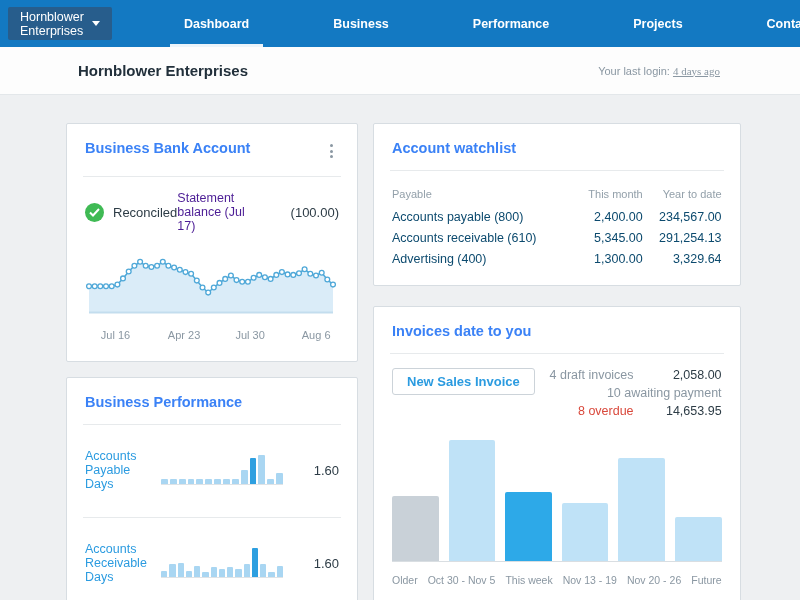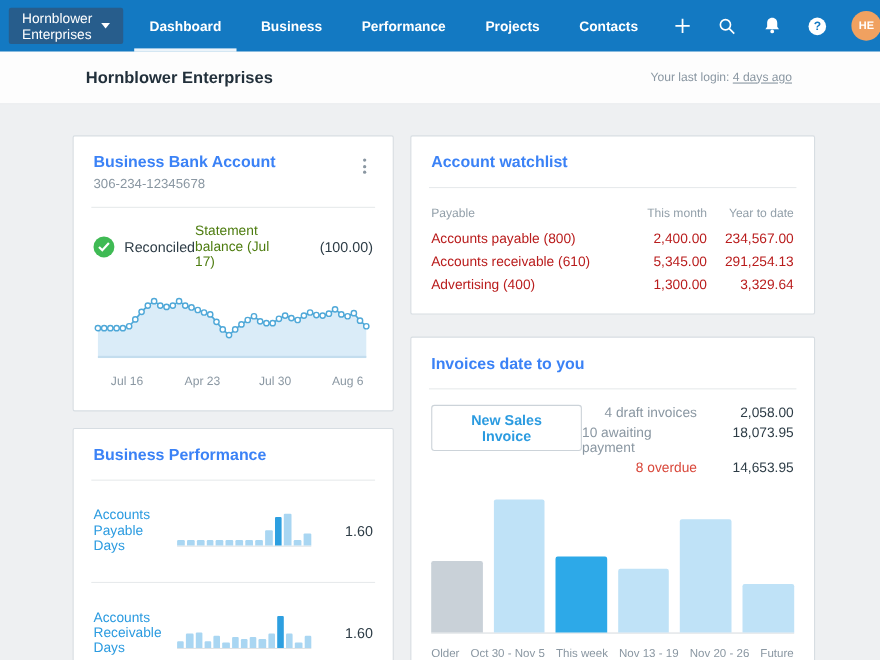--- a/index.html
+++ b/index.html
@@ -7,71 +7,71 @@
   body { font-family:"Liberation Sans", sans-serif; background:#eef0f2; color:#2d3c46; }
 
   
   .navbar { height:47px; background:#1379c2; display:flex; align-items:center; padding:0 14px 0 8px; }
   .org-selector { background:#275d8c; color:#fff; font-size:12.5px; height:33px; padding:0 12px;
                   display:flex; align-items:center; gap:8px; border-radius:2px; cursor:pointer; }
   .caret-down { width:0; height:0; border-left:4px solid transparent; border-right:4px solid transparent;
                 border-top:5px solid #fff; }
   .nav-tabs { display:flex; align-items:stretch; height:47px; margin-left:18px; }
   .nav-tab { position:relative; display:flex; align-items:center; padding:0 6px; margin-right:24px;
-             color:#fff; font-size:12.5px; font-weight:bold; cursor:pointer; }
+             color:#fff; font-size:12.5px; font-weight:bold; cursor:pointer;margin-left:48px; }
   .nav-tab.active::after { content:''; position:absolute; left:-8px; right:-8px; bottom:0; height:3px;
                            background:rgba(255,255,255,.92); }
   .nav-right { margin-left:auto; display:flex; align-items:center; gap:21px; }
   .nav-icon-btn { width:20px; height:20px; display:flex; align-items:center; justify-content:center; cursor:pointer; }
   .help-circle { width:16px; height:16px; background:#fff; border-radius:50%; color:#1379c2;
                  font-size:11px; font-weight:bold; display:flex; align-items:center; justify-content:center; }
   .avatar { width:27px; height:27px; border-radius:50%; background:#f0a160; color:#fff; font-size:10px;
             font-weight:bold; display:flex; align-items:center; justify-content:center; cursor:pointer; }
 
   
   .page-header { height:48px; background:#fdfdfd; border-bottom:1px solid #e3e7ea;
                  display:flex; align-items:center; padding:0 80px 0 78px; }
   .page-title { font-size:15px; font-weight:bold; color:#22303b; }
   .last-login { margin-left:auto; font-size:11px; color:#8a97a2; }
-  .last-login a { color:#8a97a2; text-decoration:underline; cursor:pointer; }
+  .last-login a { color:#8a97a2; text-decoration:underline; cursor:pointer;font-family:Liberation Serif, serif; }
 
   
   .main { padding:28px 67px 0 66px; display:grid; grid-template-columns:1fr 1fr; column-gap:15px; align-items:start; }
   .card { background:#fff; border:1px solid #d7dde2; border-radius:2px; padding:16px 18px; margin-bottom:15px; }
   .card-title { font-size:14.5px; font-weight:bold; color:#3b82f6; }
   .divider { border-top:1px solid #e7eaec; margin:14px -2px; }
 
   
   .bank-head { display:flex; align-items:flex-start; }
   .bank-sub { font-size:12px; color:#8a97a2; margin-top:4px; }
   .kebab { margin-left:auto; display:flex; flex-direction:column; gap:2.5px; padding:4px 6px; cursor:pointer; }
   .kebab i { width:3px; height:3px; border-radius:50%; background:#8a97a2; }
   .status-row { display:flex; align-items:center; font-size:12.5px; margin-top:2px; }
   .check-circle { width:19px; height:19px; border-radius:50%; background:#3fba54; display:flex;
                   align-items:center; justify-content:center; margin-right:9px; flex:0 0 auto; }
   .reconciled { color:#2d3c46; font-size:13px; }
-  .statement-label { color:#4d7c0f; margin-left:auto; }
+  .statement-label { color:#4c1d95; margin-left:auto; }
   .statement-value { color:#2d3c46; font-size:13px; margin-left:26px; }
   .spark-host { height:70px; margin-top:12px; }
   .spark-labels { position:relative; height:16px; margin-top:14px; font-size:11px; color:#8a97a2; }
   .spark-labels span { position:absolute; transform:translateX(-50%); white-space:nowrap; }
 
   
   .perf-row { display:flex; align-items:center; gap:14px; padding:10px 0 12px; }
   .perf-link { flex:1; font-size:12.5px; color:#2b9be0; cursor:pointer; }
   .mini-chart { width:122px; height:30px; display:flex; align-items:flex-end; gap:2px;
                 border-bottom:1px solid #dfe3e6; }
   .mini-chart .bar { flex:1; border-radius:1px 1px 0 0; }
   .perf-value { width:42px; text-align:right; font-size:13px; color:#2d3c46; }
 
   
   .watch-table { width:100%; border-collapse:collapse; font-size:12.5px; margin-top:2px; }
   .watch-table th { font-weight:normal; font-size:11px; color:#93a0aa; text-align:right; padding:3px 0 6px; }
   .watch-table th:first-child { text-align:left; }
-  .watch-table td { color:#b91c1c; text-align:right; padding:3.5px 0; }
+  .watch-table td { color:#0c4a6e; text-align:right; padding:3.5px 0; }
   .watch-table td:first-child { text-align:left; }
 
   
   .inv-card { margin-bottom:0; }
   .inv-top { display:flex; align-items:flex-start; margin-top:4px; }
   .new-invoice-btn { background:#fff; border:1px solid #ccd3d9; border-radius:3px; color:#2b9be0;
                      font-weight:bold; font-size:13px; padding:5px 14px; cursor:pointer;
                      font-family:"Liberation Sans", sans-serif; }
   .inv-stats { margin-left:auto; display:flex; flex-direction:column; gap:4px; }
   .stat-row { display:flex; justify-content:flex-end; font-size:12.5px; }
@@ -138,21 +138,20 @@
 </div>
 
 <main class="main">
 
   <div class="left-col">
 
     <section class="card">
       <div class="bank-head">
         <div>
           <div class="card-title">Business Bank Account</div>
-          <div class="bank-sub">306-234-12345678</div>
         </div>
         <span class="kebab">
             <i></i>
             <i></i>
             <i></i>
           </span>
       </div>
       <div class="divider"></div>
       <div class="status-row">
         <span class="check-circle">
@@ -308,21 +307,20 @@
       <div class="divider"></div>
       <div class="inv-top">
         <button class="new-invoice-btn">New Sales Invoice</button>
         <div class="inv-stats">
           <div class="stat-row">
             <span class="stat-label">4 draft invoices</span>
             <span class="stat-value">2,058.00</span>
           </div>
           <div class="stat-row">
             <span class="stat-label">10 awaiting payment</span>
-            <span class="stat-value">18,073.95</span>
           </div>
           <div class="stat-row">
             <span class="stat-label alert">8 overdue</span>
             <span class="stat-value">14,653.95</span>
           </div>
         </div>
       </div>
       <div class="big-chart">
           <div class="bar" style="height: 54%; background: rgb(201, 209, 216);"></div>
           <div class="bar" style="height: 100%; background: rgb(191, 226, 247);"></div>

